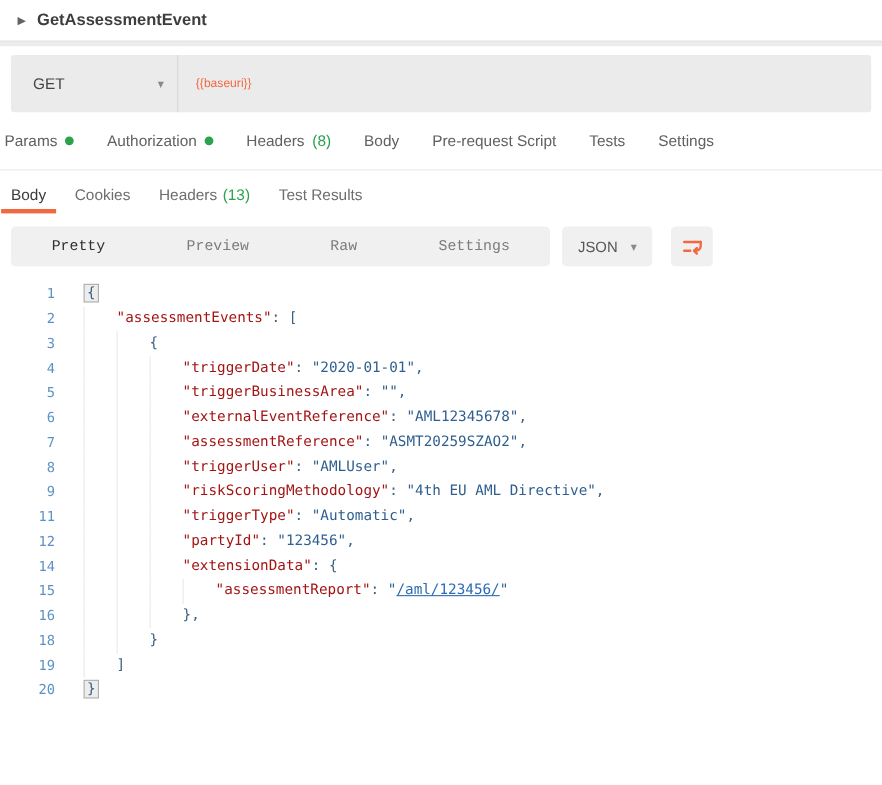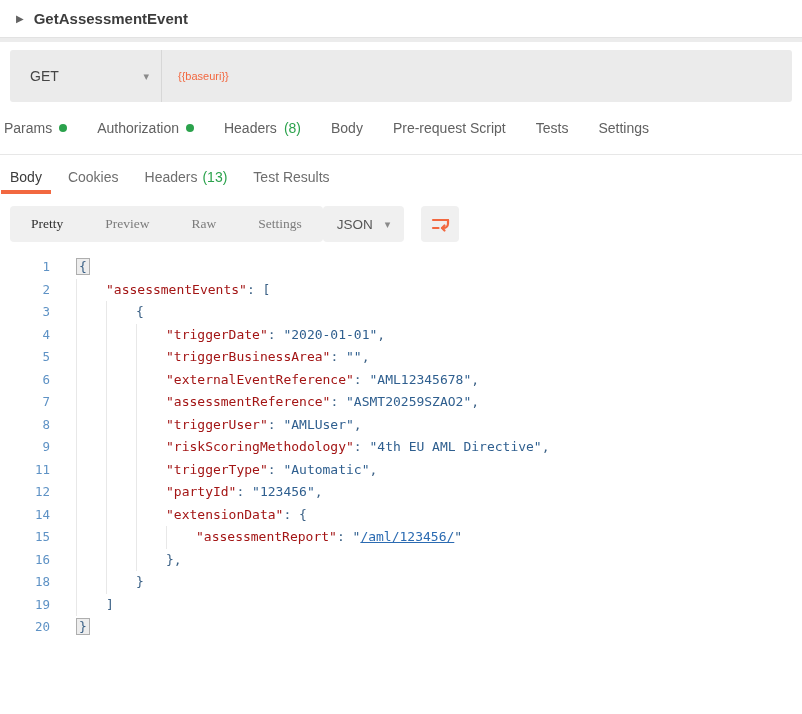--- a/index.html
+++ b/index.html
@@ -39,24 +39,24 @@
   
   .resp-tabs { height: 44px; display: flex; align-items: center; padding: 0 10px; gap: 26px; }
   .rtab { font-size: 14px; color: #6e6e6e; display: flex; gap: 5px; cursor: pointer; position: relative; white-space: nowrap; }
   .rtab.active { color: #3b3b3b; }
   .rtab.active::after { content: ""; position: absolute; left: -9px; right: -9px;
     bottom: -9px; height: 4px; background: var(--accent); }
 
   
   .view-bar { height: 50px; display: flex; align-items: center; padding: 0 10px; }
   .modes { background: #f0f0f0; border-radius: 4px; display: flex; height: 36px; align-items: stretch; }
-  .mode { border: none; background: transparent; font-family: Liberation Serif, serif; font-size: 13.5px;
-    color: #7c7c7c; padding: 0 21px; cursor: pointer; }
+  .mode { border: none; background: transparent; font-family: Liberation Mono, monospace; font-size: 13.5px;
+    color: #7c7c7c; padding: 0 37px; cursor: pointer; }
   .mode.active { color: #303030; }
-  .fmt { background: #f0f0f0; border-radius: 4px; height: 36px; 
+  .fmt { background: #f0f0f0; border-radius: 4px; height: 36px; margin-left: 11px;
     display: flex; align-items: center; gap: 12px; padding: 0 14px; font-size: 13.5px;
     color: #565656; cursor: pointer; text-align: center; }
   .wrapbtn { background: #f0f0f0; border: none; border-radius: 4px; width: 38px; height: 36px;
     margin-left: 17px; display: flex; align-items: center; justify-content: center; cursor: pointer; }
 
   
   .code-area { padding-top: 7px; font-family: "DejaVu Sans Mono", "Liberation Mono", monospace;
     font-size: 13px; cursor: text; }
   .cl { display: flex; height: 22.5px; line-height: 22.5px; }
   .ln { width: 50px; flex-shrink: 0; text-align: right; color: var(--lnum); font-size: 12.5px; }

